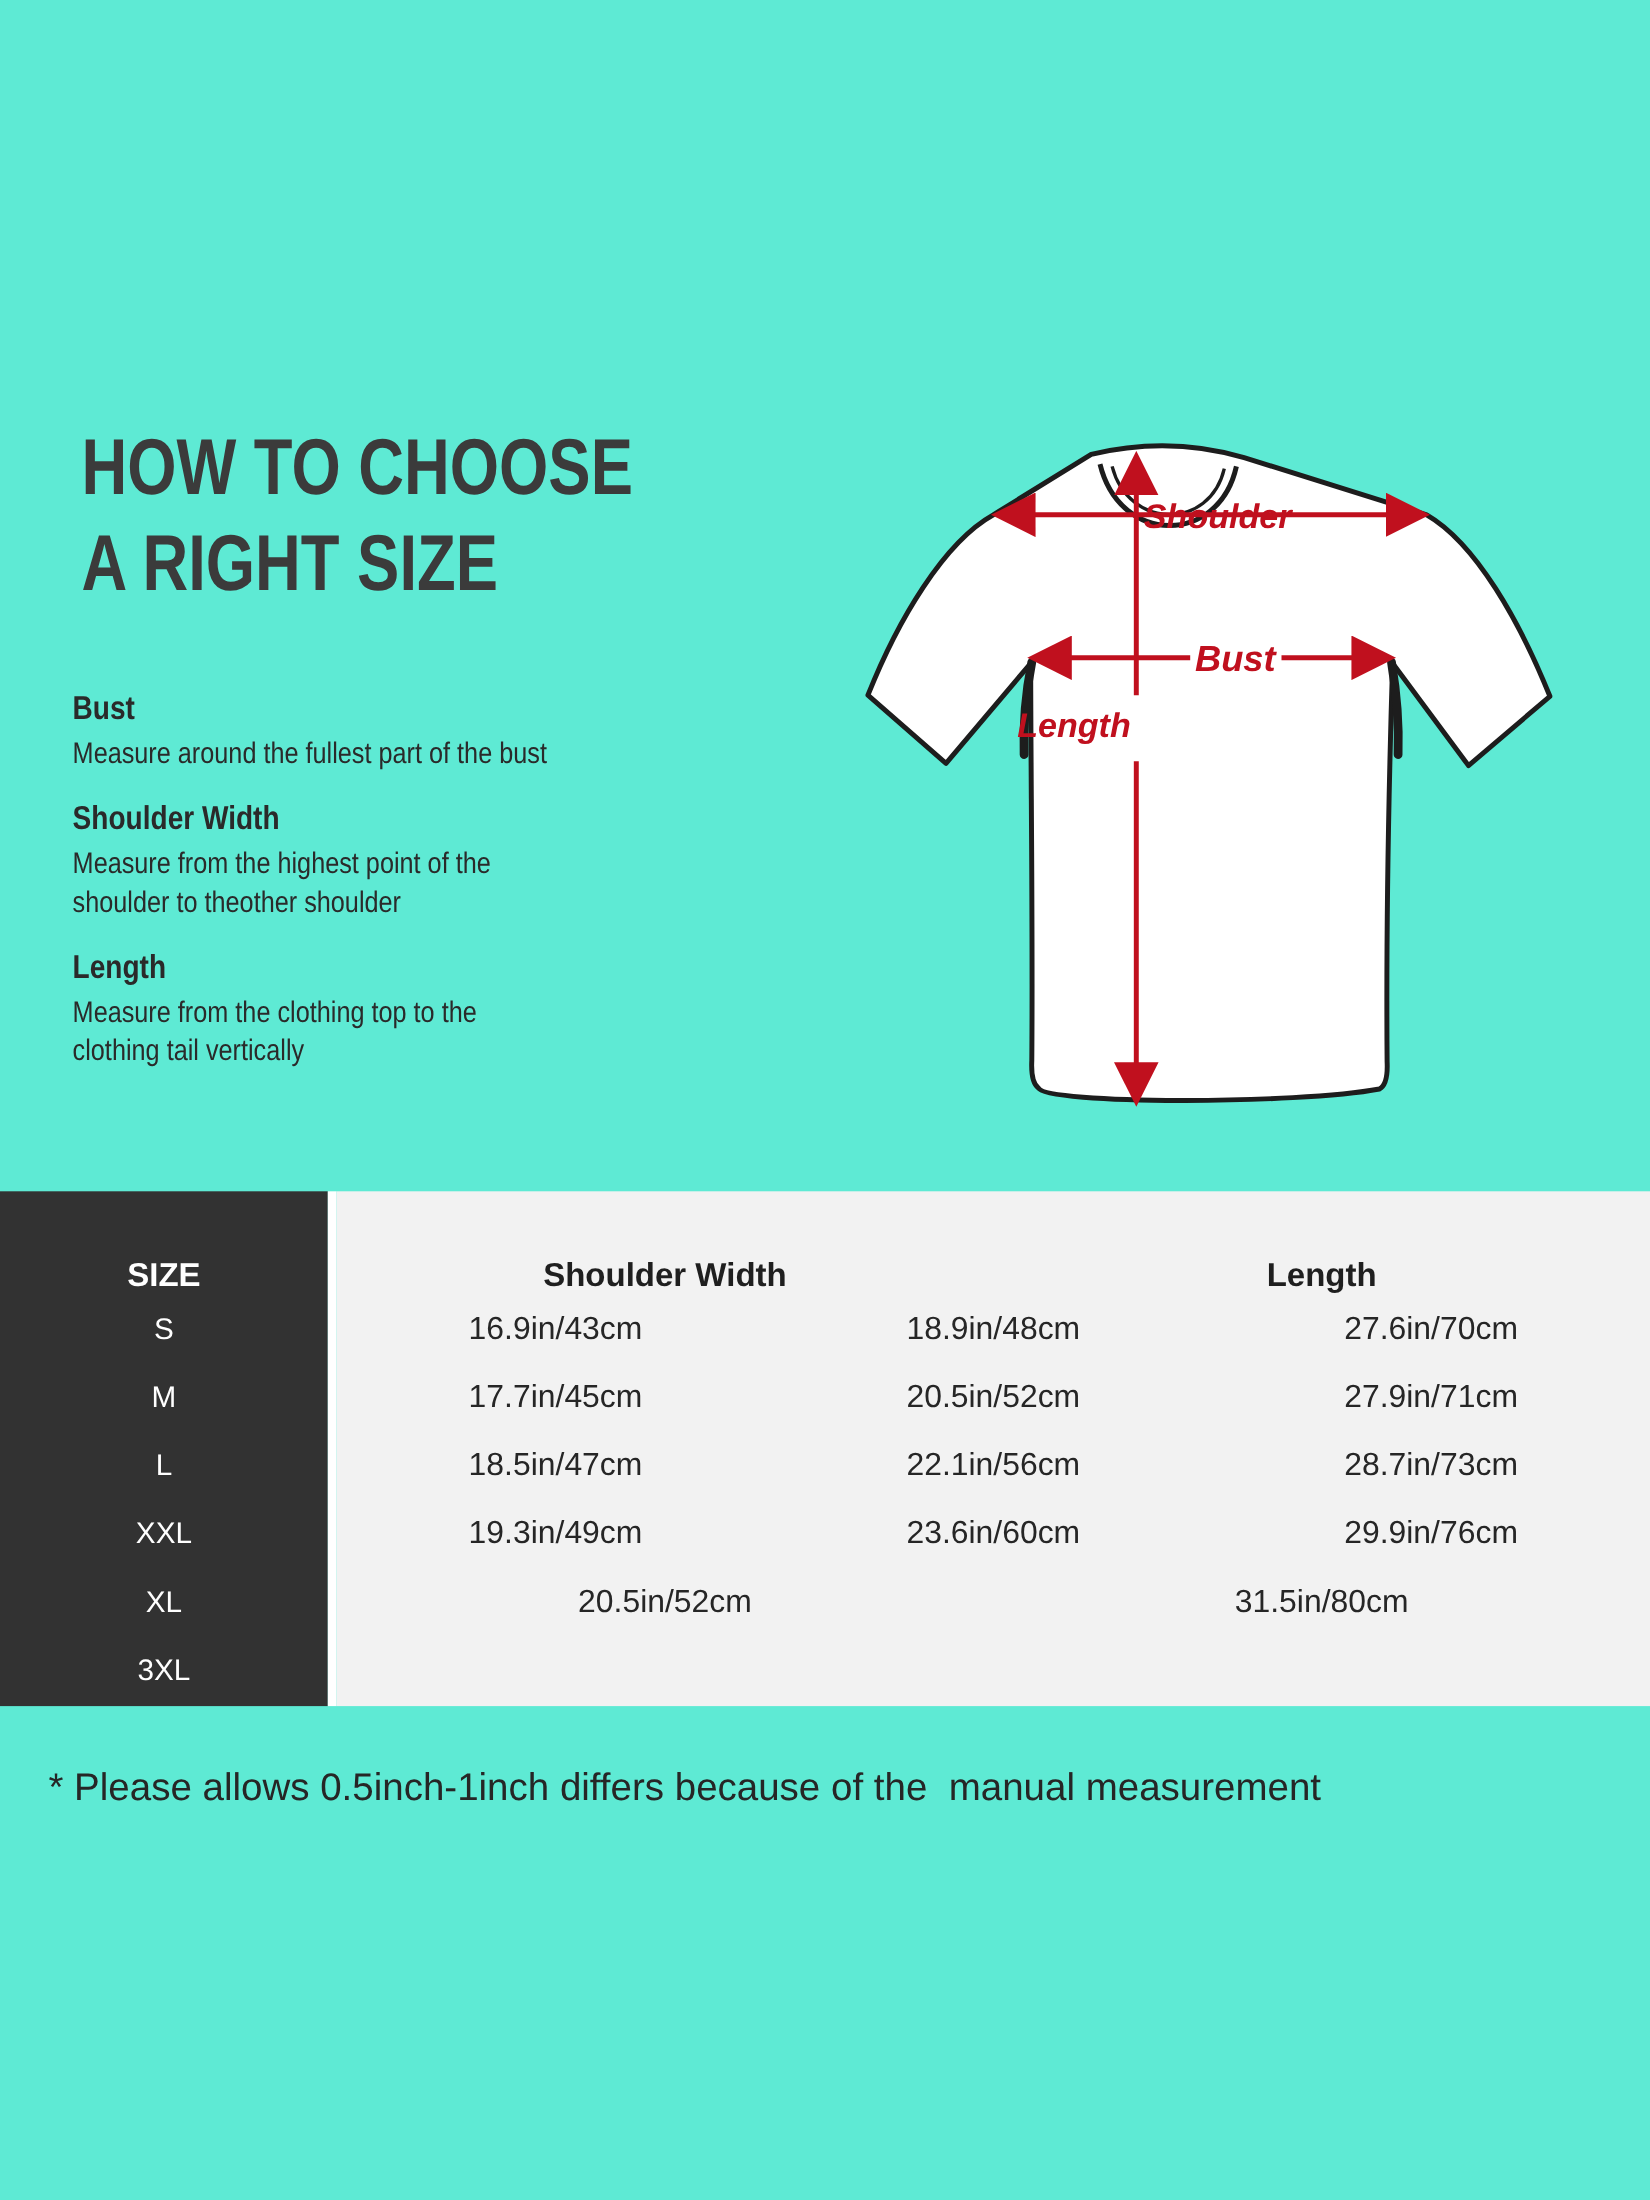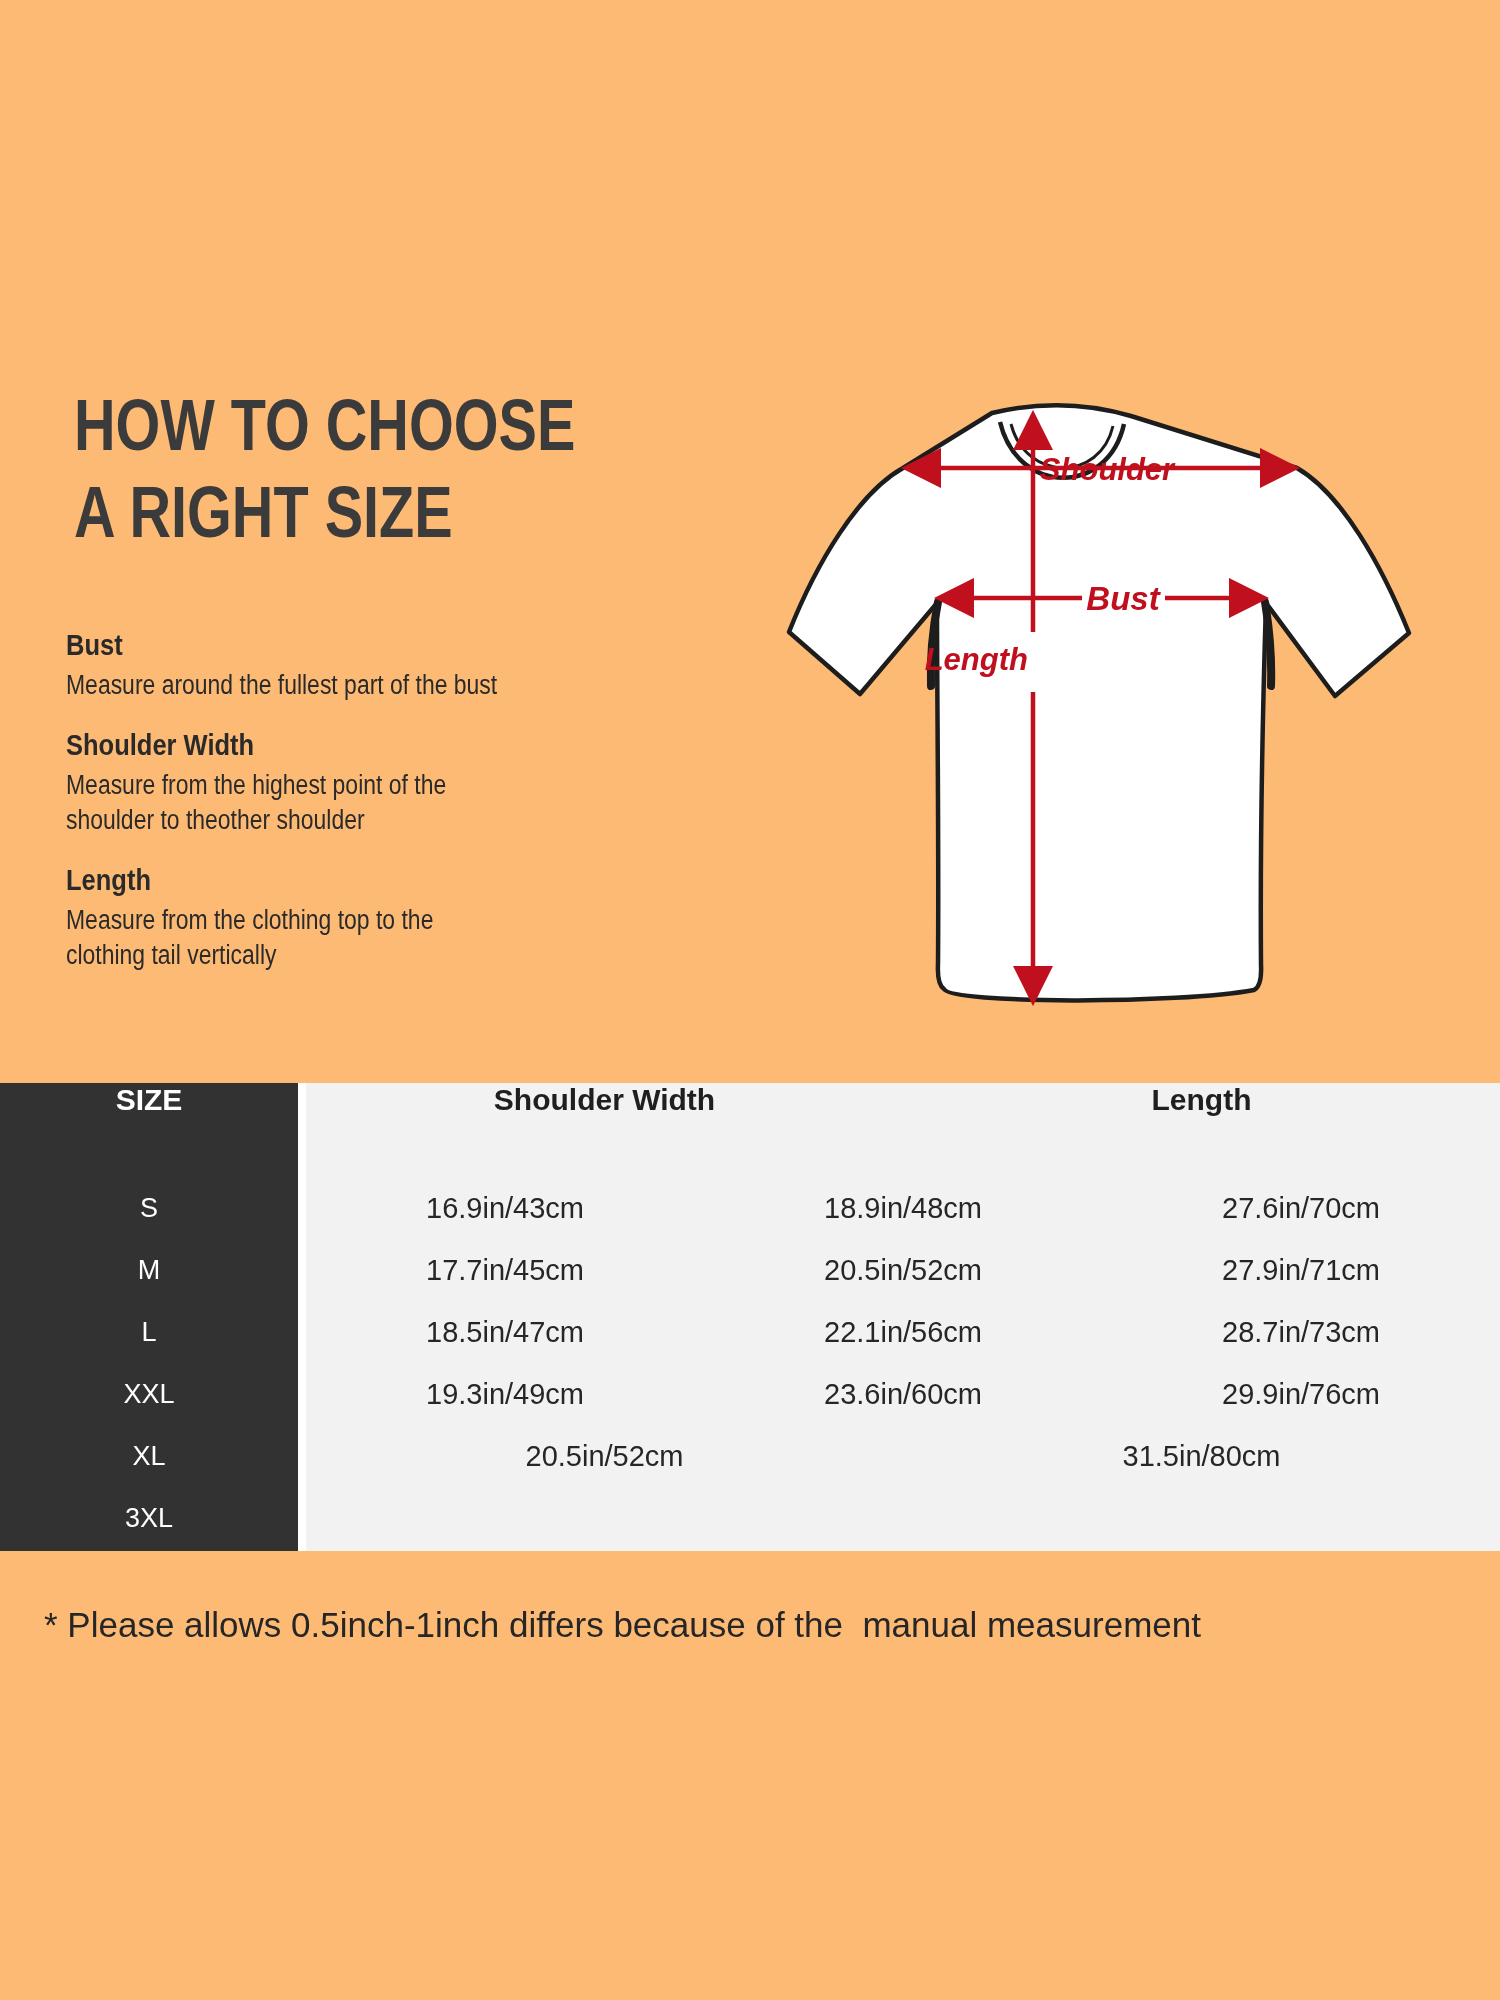--- a/index.html
+++ b/index.html
@@ -1,17 +1,17 @@
 <!DOCTYPE html>
 <html><head>
 <meta charset="utf-8">
 <style>
   html,body{margin:0;padding:0;background:#ffffff;}
   .canvas{
-    position:relative;width:1500px;height:2000px;background:#fdba74;
+    position:relative;width:1500px;height:2000px;background:#5eead4;
     font-family:"Liberation Sans",sans-serif;overflow:hidden;
   }
 
   
   .title-block{
     position:absolute;left:74px;top:382px;
     transform:scaleX(0.80);transform-origin:left top;
     color:#3b3b3b;font-weight:bold;font-size:72px;line-height:87px;
     letter-spacing:0px;white-space:nowrap;
   }
@@ -34,21 +34,21 @@
   .size-table{
     position:absolute;left:0;top:1083px;width:1500px;height:468px;
     display:flex;
   }
   .st-sizes{
     width:298px;background:#323232;display:flex;flex-direction:column;
     color:#ffffff;flex:none;
   }
   .st-gap{width:8px;background:#ffffff;flex:none;}
   .st-values{flex:1;background:#f2f2f2;display:flex;flex-direction:column;color:#262626;}
-  .st-hdr-row{height:94px;display:flex;align-items:flex-start;flex:none;}
+  .st-hdr-row{height:94px;display:flex;align-items:flex-end;flex:none;}
   .st-row{height:62px;display:flex;align-items:center;flex:none;}
   .st-sizes .st-hdr-row,.st-sizes .st-row{justify-content:center;}
   .st-hdr-cell{flex:1;text-align:center;font-size:30px;font-weight:bold;color:#1f1f1f;}
   .st-size-hdr{font-size:30px;font-weight:bold;color:#ffffff;}
   .st-size-cell{font-size:27px;}
   .st-cell{flex:1;text-align:center;font-size:29px;}
 
   
   .footnote{
     position:absolute;left:44px;top:1607px;

